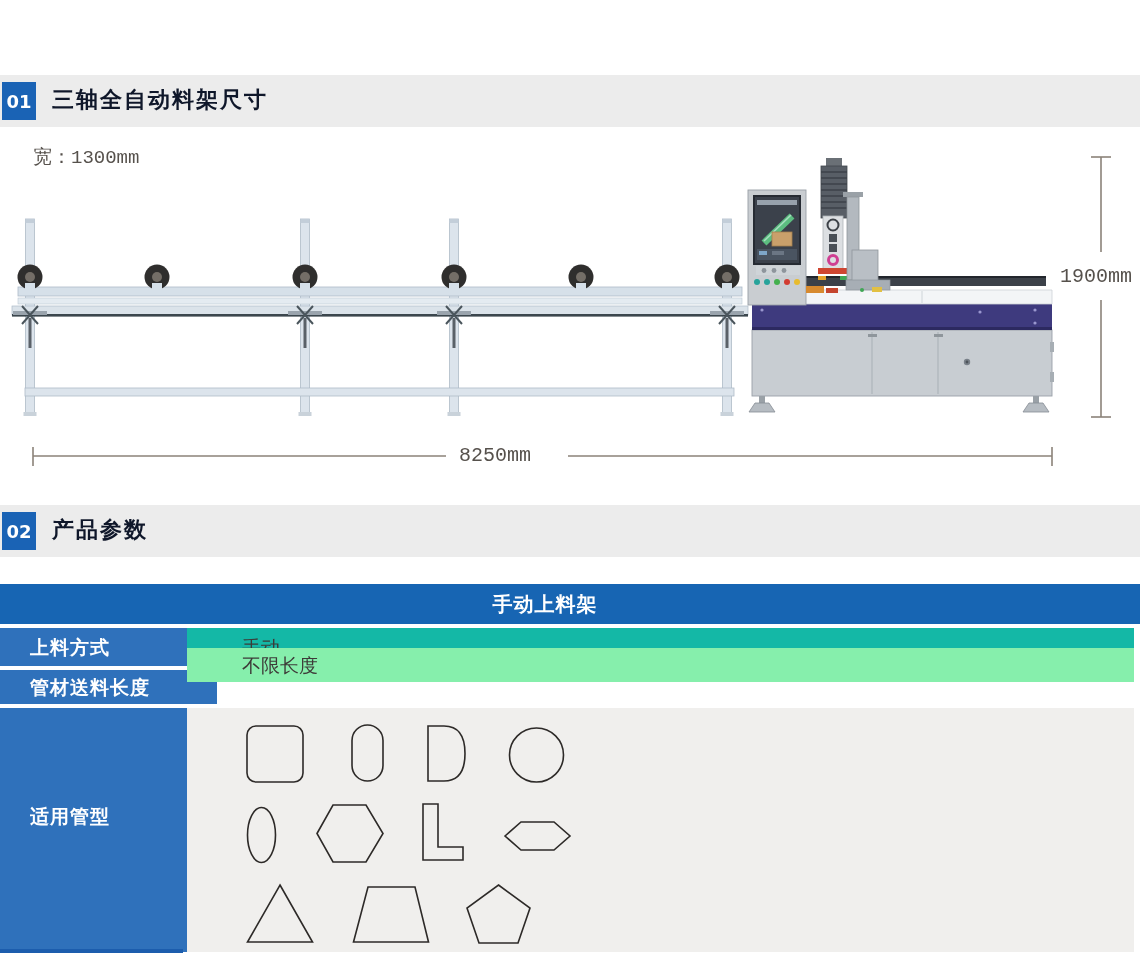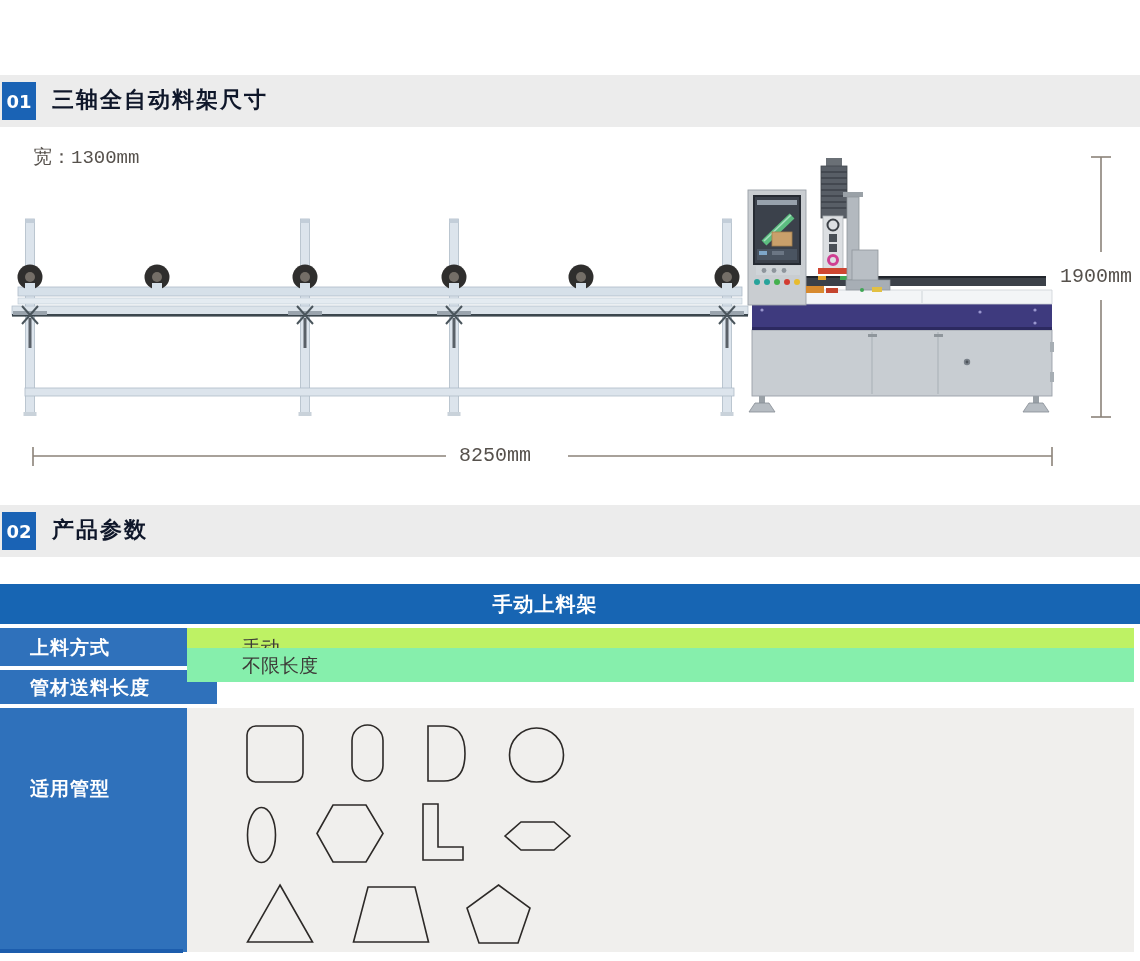--- a/index.html
+++ b/index.html
@@ -41,24 +41,24 @@
   .t-row-label {
     position:absolute; left:0; width:217px; background:#2f71bb;
     color:#ffffff; font-size:19px; font-weight:bold; letter-spacing:1px;
     padding-left:30px; white-space:nowrap;
   }
   .t-row-value {
     position:absolute; left:187px; width:947px;
     color:#3d3b38; font-size:19px; padding-left:55px; white-space:nowrap;
   }
   .row1-label { top:628px; height:38px; line-height:38px; }
-  .row1-value { top:628px; height:38px; line-height:38px; background:#bef264; }
+  .row1-value { top:628px; height:38px; line-height:38px; background:#14b8a6; }
   .row2-label { top:670px; height:34px; line-height:34px; }
   .row2-value { top:648px; height:34px; line-height:34px; background:#86efac; }
-  .row3-label { top:708px; height:244px; line-height:normal; padding-top:68px; }
+  .row3-label { top:708px; height:244px; line-height:normal; padding-top:96px; }
   .row3-value { top:708px; height:244px; background:#f0efed; }
   .row3-label-strip {
     position:absolute; left:0; top:949px; width:183px; height:4px; background:#1c5dad;
   }
   .shapes-svg { position:absolute; left:0; top:700px; width:1140px; height:255px; }
 </style>
 </head>
 <body>
 
 <div id="page">

